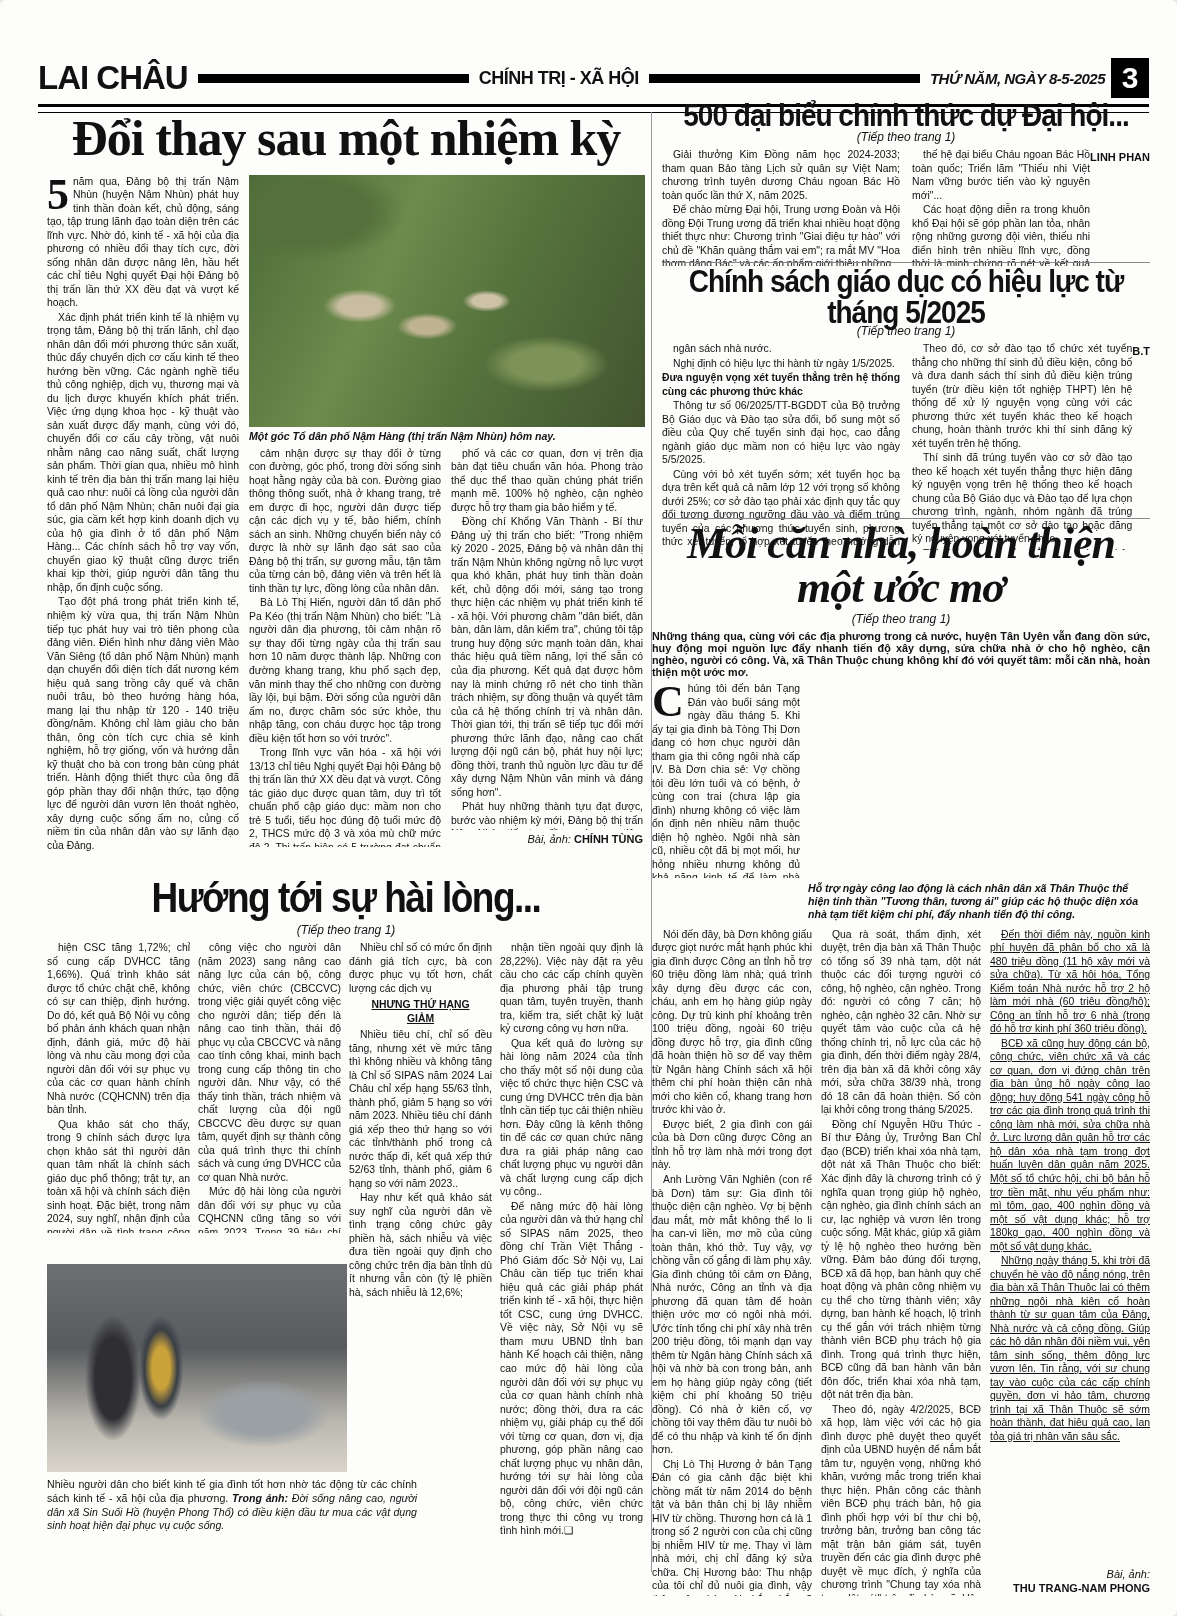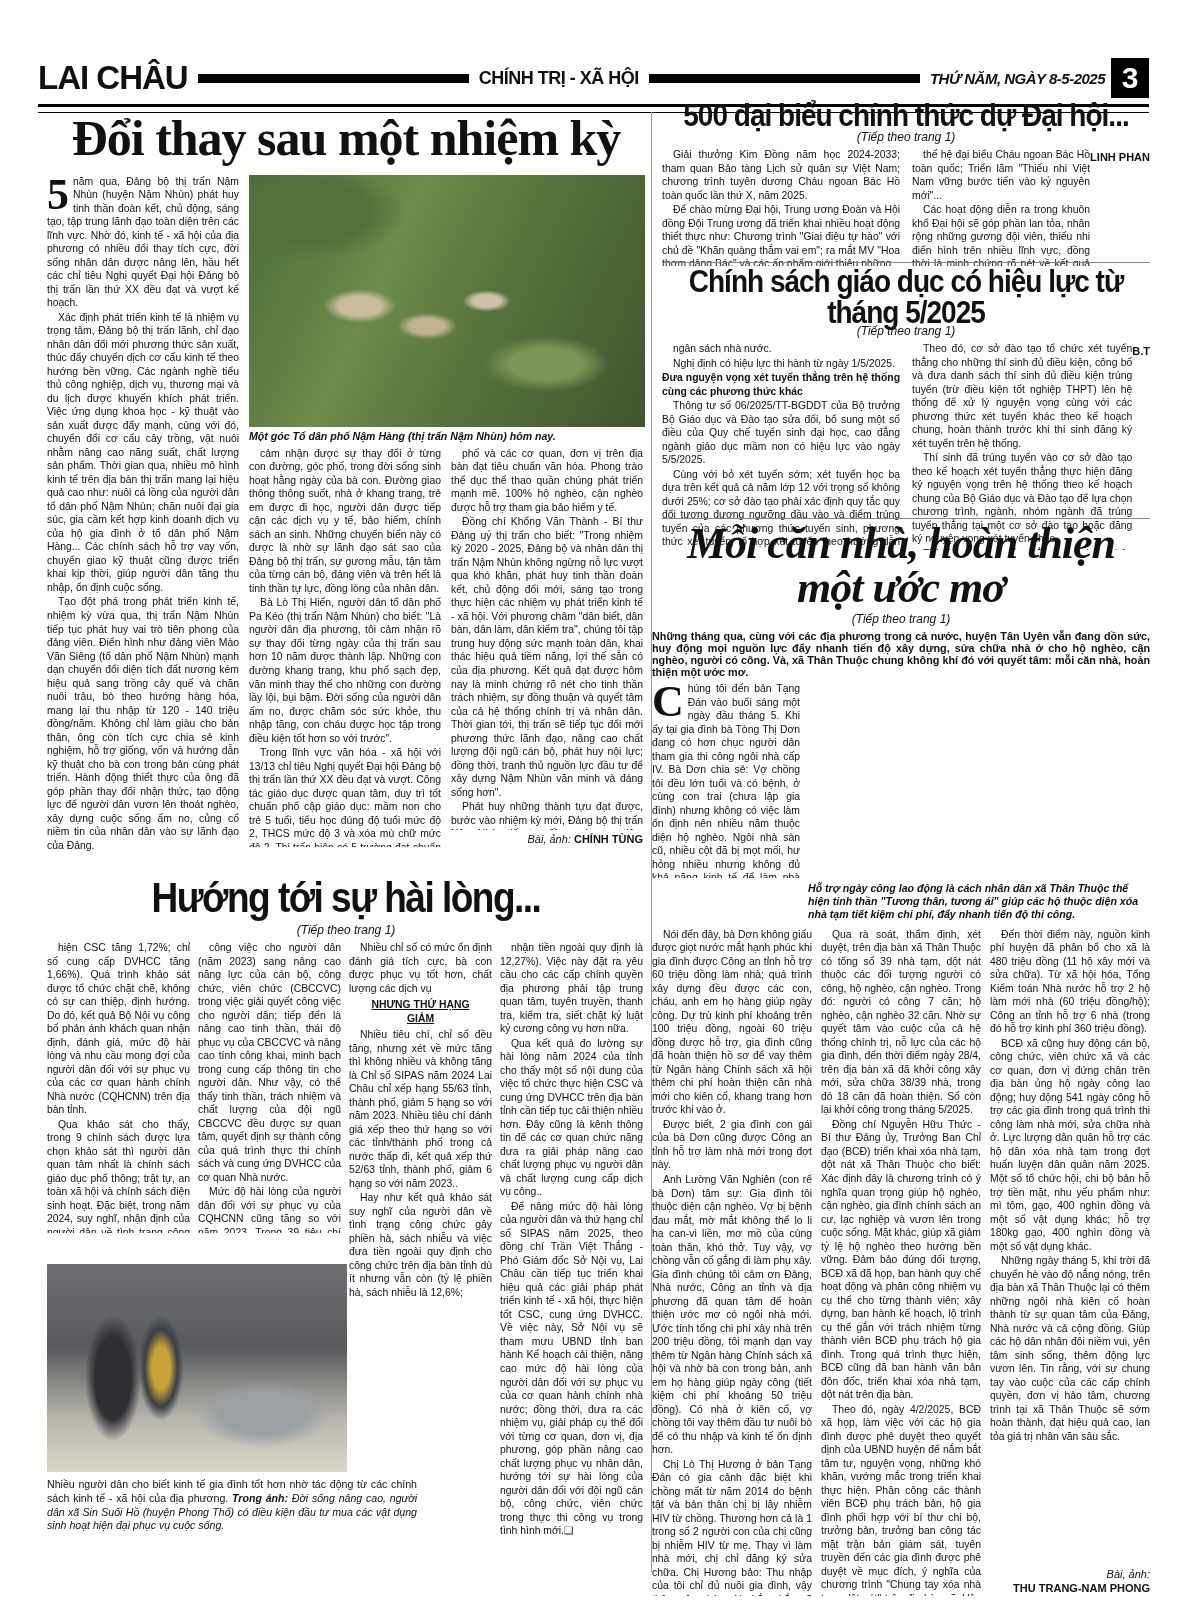--- a/index.html
+++ b/index.html
@@ -1,17 +1,17 @@
 <!DOCTYPE html>
 <html><head>
 <meta charset="utf-8">
 <style>
   html,body{margin:0;padding:0;background:#e8e8e4;}
   #page{position:relative;width:1177px;height:1616px;background:#fdfdfb;margin:0 auto;
-        font-family:"Liberation Sans",sans-serif;color:#111;overflow:hidden;}
+        font-family:"Liberation Sans",sans-serif;color:#111;overflow:hidden;border-radius:6px;}
   
   .hdr{position:absolute;top:55px;left:38px;right:28px;height:46px;display:flex;align-items:center;}
   .masthead{font-size:33px;font-weight:bold;letter-spacing:-1px;white-space:nowrap;}
   .hrule{flex:1;height:7px;background:#000;margin:0 10px;border-bottom:2px solid #000;}
   .section-name{font-size:18px;font-weight:bold;white-space:nowrap;letter-spacing:-0.5px;}
   .edition-date{font-size:15px;font-weight:bold;font-style:italic;white-space:nowrap;letter-spacing:-0.5px;}
   .pageno{width:38px;height:40px;background:#000;color:#fff;font-size:30px;font-weight:bold;
           display:flex;align-items:center;justify-content:center;margin-left:6px;}
   .dbl-rule{position:absolute;top:104px;left:38px;right:28px;height:5px;
             border-top:3px solid #000;border-bottom:1px solid #000;}
@@ -70,21 +70,21 @@
   .photo4{width:342px;height:196px;background:
       radial-gradient(26px 40px at 20% 45%,#3d5a7a 0 40%,transparent 65%),
       radial-gradient(22px 36px at 38% 40%,#6a7d52 0 40%,transparent 65%),
       radial-gradient(24px 38px at 60% 48%,#7d6448 0 40%,transparent 65%),
       radial-gradient(20px 30px at 78% 42%,#4d6b8a 0 40%,transparent 65%),
       linear-gradient(180deg,#c9b globalization 0%,#c9b191 0%,#bba27e 45%,#a3835d 75%,#8d6f4c 100%);}
   .art4 .cap4{margin:4px 0 6px 0;}
   .art4 .cols{gap:9px;}
   .art4 .col{width:160px;height:668px;}
   .art4 .col3wrap{display:flex;flex-direction:column;height:668px;}
-  .art4 .fill{flex:1;overflow:hidden;}
+  .art4 .fill{flex:1;overflow:hidden;text-decoration:underline;}
   
   .art5{position:absolute;top:876px;left:47px;width:598px;height:706px;}
   .art5 h2{font-size:37px;font-weight:bold;margin:0;text-align:center;
            letter-spacing:-1.5px;line-height:1.0;transform:scaleY(1.15);transform-origin:top;}
   .art5 .cols{gap:8px;margin-top:4px;}
   .art5 .col{width:143px;}
   .art5 .short{height:292px;}
   .art5 .tall{height:612px;}
   .photo5{position:absolute;left:0;top:388px;width:300px;height:208px;background:
       radial-gradient(40px 90px at 22% 55%,#2e2e33 0 45%,transparent 70%),
@@ -258,21 +258,21 @@
       <div class="col tall">
         <div>
             <p class="para">Nhiều chỉ số có mức ổn định đánh giá tích cực, bà con được phục vụ tốt hơn, chất lượng các dịch vụ</p>
             <p class="para subhead">NHƯNG THỨ HẠNG GIẢM</p>
             <p class="para">Nhiều tiêu chí, chỉ số đều tăng, nhưng xét về mức tăng thì không nhiều và không tăng là Chỉ số SIPAS năm 2024 Lai Châu chỉ xếp hạng 55/63 tỉnh, thành phố, giảm 5 hạng so với năm 2023. Nhiều tiêu chí đánh giá xếp theo thứ hạng so với các tỉnh/thành phố trong cả nước thấp đi, kết quả xếp thứ 52/63 tỉnh, thành phố, giảm 6 hạng so với năm 2023..</p>
             <p class="para">Hay như kết quả khảo sát suy nghĩ của người dân về tình trạng công chức gây phiền hà, sách nhiễu và việc đưa tiền ngoài quy định cho công chức trên địa bàn tỉnh dù ít nhưng vẫn còn (tỷ lệ phiền hà, sách nhiễu là 12,6%;</p>
           </div>
       </div>
       <div class="col tall">
         <div>
-            <p class="para">nhận tiền ngoài quy định là 12,27%). Việc này đặt ra yêu cầu cho các cấp chính quyền địa phương phải tập trung quan tâm, tuyên truyền, thanh tra, kiểm tra, siết chặt kỷ luật kỷ cương công vụ hơn nữa.</p>
+            <p class="para">nhận tiền ngoài quy định là 28,22%). Việc này đặt ra yêu cầu cho các cấp chính quyền địa phương phải tập trung quan tâm, tuyên truyền, thanh tra, kiểm tra, siết chặt kỷ luật kỷ cương công vụ hơn nữa.</p>
             <p class="para">Qua kết quả đo lường sự hài lòng năm 2024 của tỉnh cho thấy một số nội dung của việc tổ chức thực hiện CSC và cung ứng DVHCC trên địa bàn tỉnh cần tiếp tục cải thiện nhiều hơn. Đây cũng là kênh thông tin để các cơ quan chức năng đưa ra giải pháp nâng cao chất lượng phục vụ người dân và chất lượng cung cấp dịch vụ công..</p>
             <p class="para">Để nâng mức độ hài lòng của người dân và thứ hạng chỉ số SIPAS năm 2025, theo đồng chí Trần Việt Thắng - Phó Giám đốc Sở Nội vụ, Lai Châu cần tiếp tục triển khai hiệu quả các giải pháp phát triển kinh tế - xã hội, thực hiện tốt CSC, cung ứng DVHCC. Về việc này, Sở Nội vụ sẽ tham mưu UBND tỉnh ban hành Kế hoạch cải thiện, nâng cao mức độ hài lòng của người dân đối với sự phục vụ của cơ quan hành chính nhà nước; đồng thời, đưa ra các nhiệm vụ, giải pháp cụ thể đối với từng cơ quan, đơn vị, địa phương, góp phần nâng cao chất lượng phục vụ nhân dân, hướng tới sự hài lòng của người dân đối với đội ngũ cán bộ, công chức, viên chức trong thực thi công vụ trong tình hình mới.❑</p>
           </div>
       </div>
     </div>
     <div class="photo photo5"></div>
     <div class="cap5">
       <span>Nhiều người dân cho biết kinh tế gia đình tốt hơn nhờ tác động từ các chính sách kinh tế - xã hội của địa phương. </span><span class="bi">Trong ảnh:</span><span class="it"> Đời sống nâng cao, người dân xã Sin Suối Hồ (huyện Phong Thổ) có điều kiện đầu tư mua các vật dụng sinh hoạt hiện đại phục vụ cuộc sống.</span>
     </div>
   </div>

